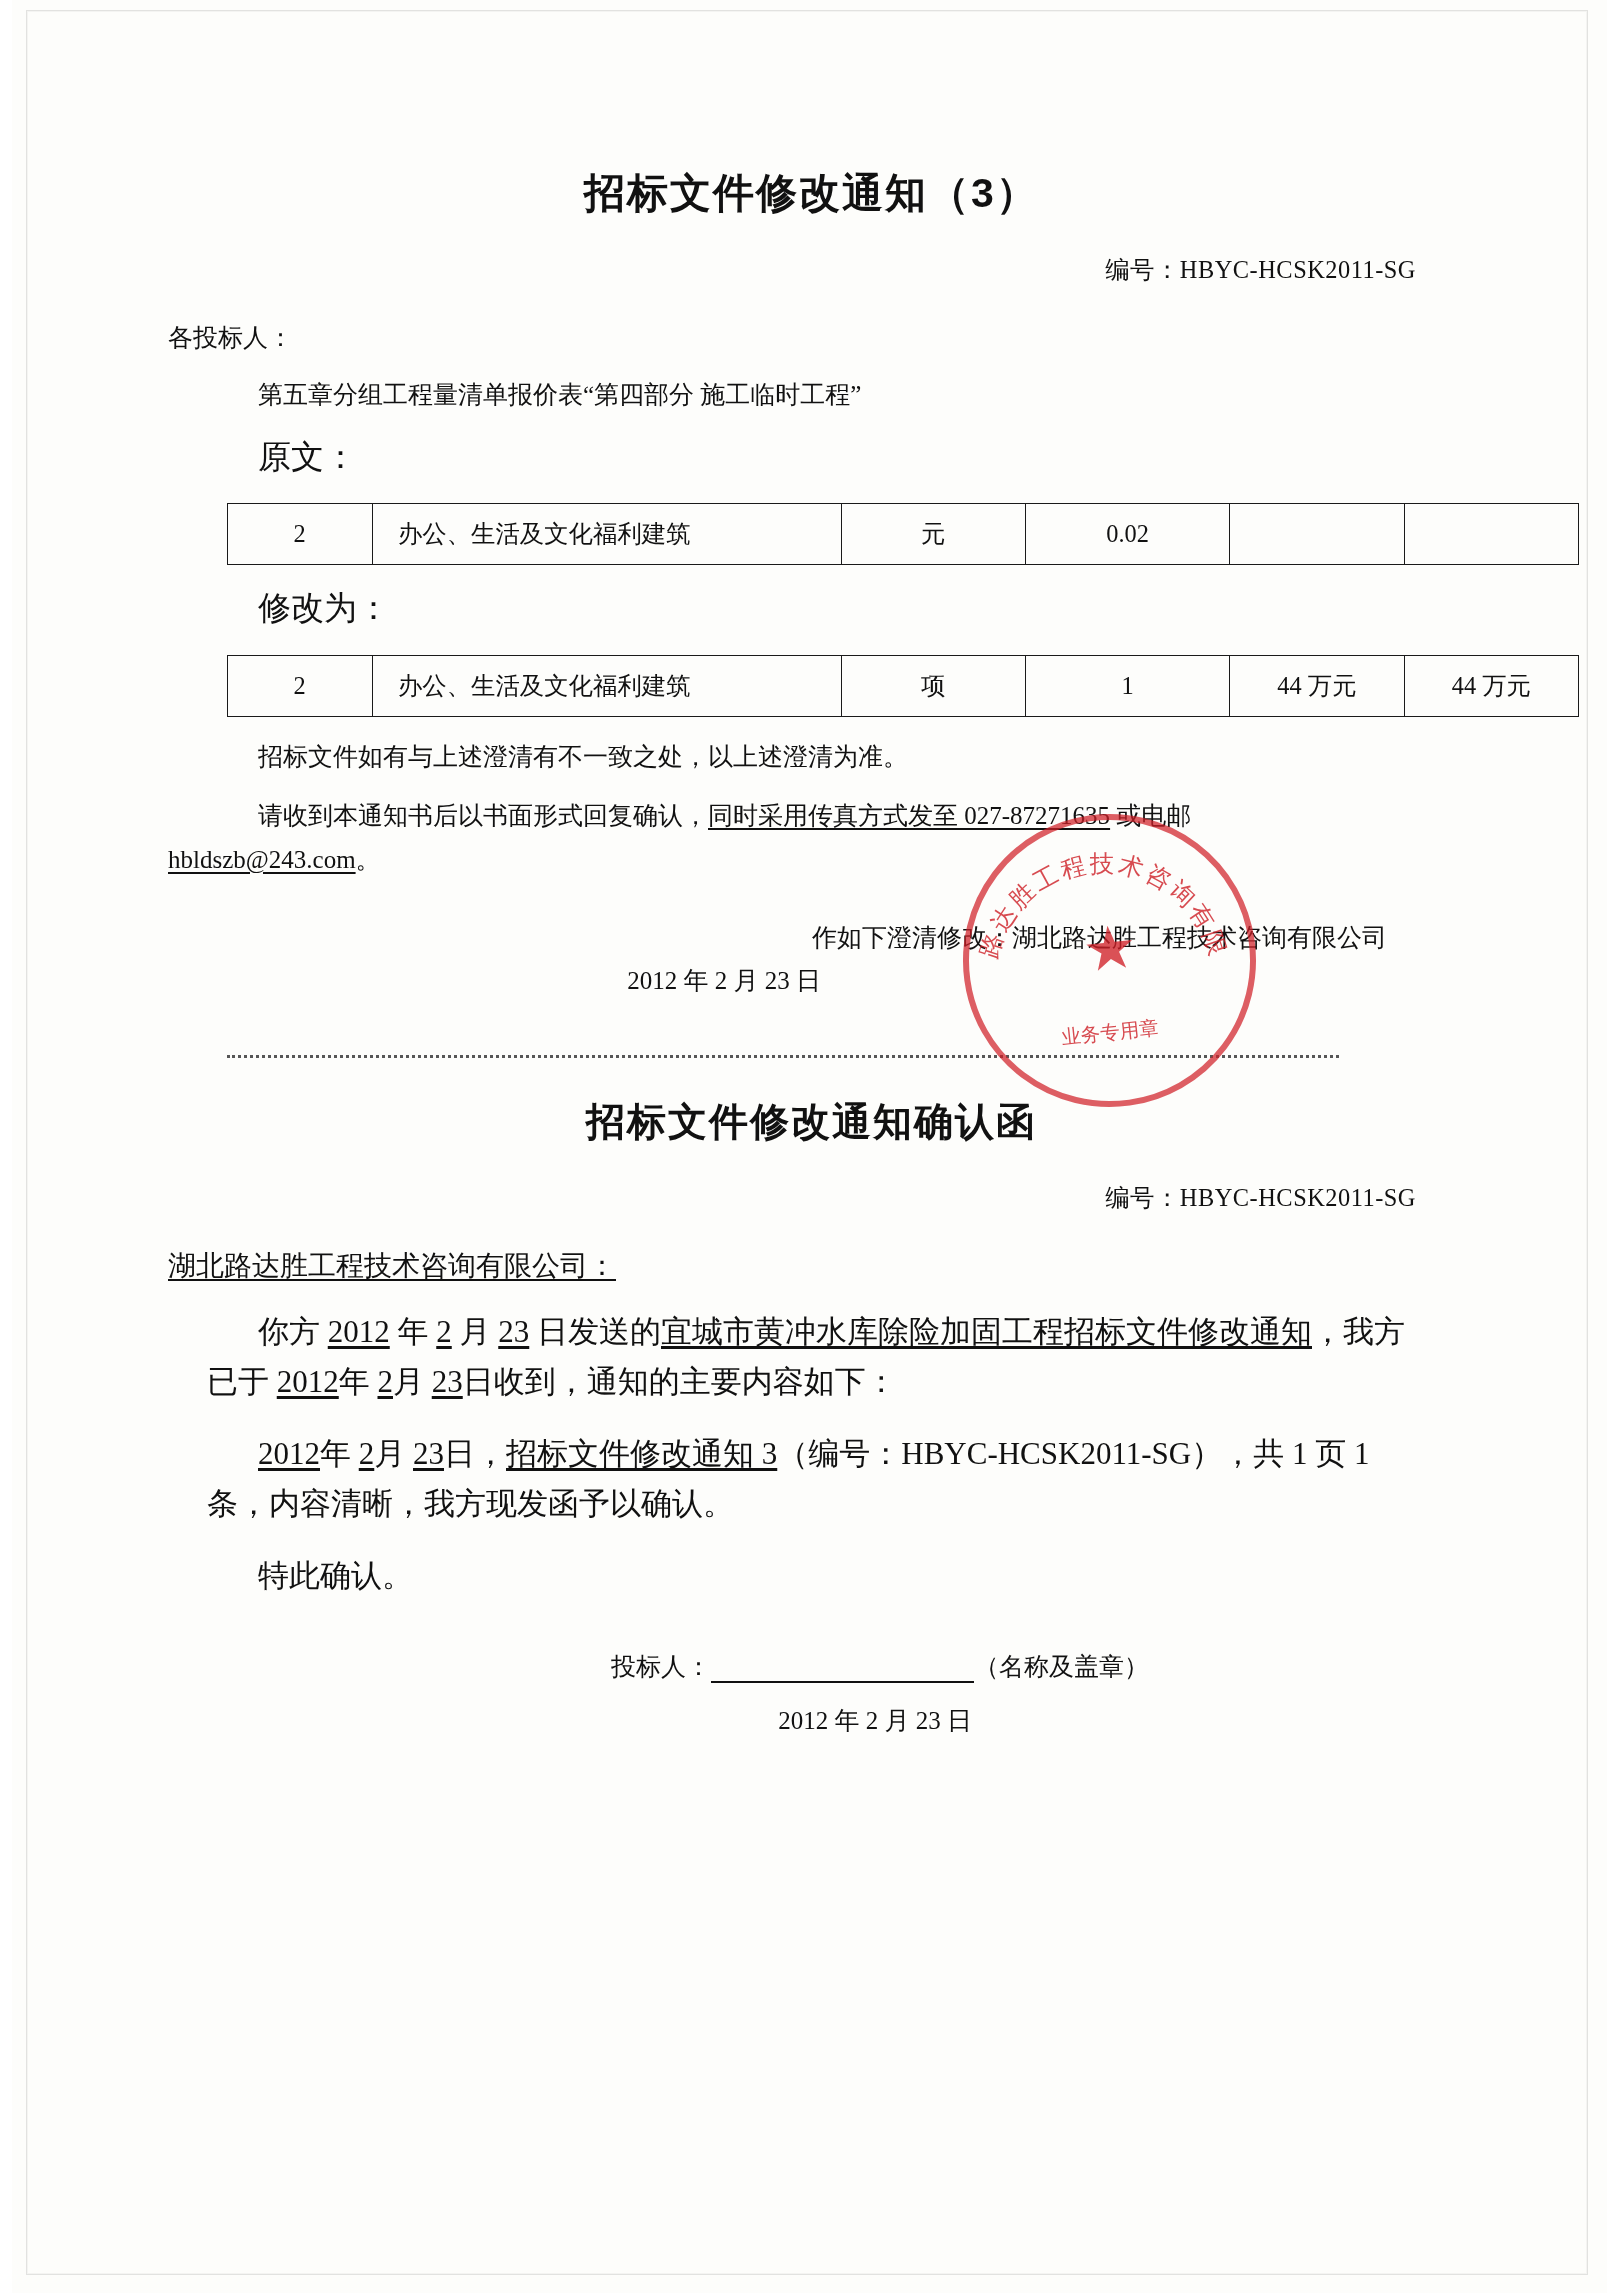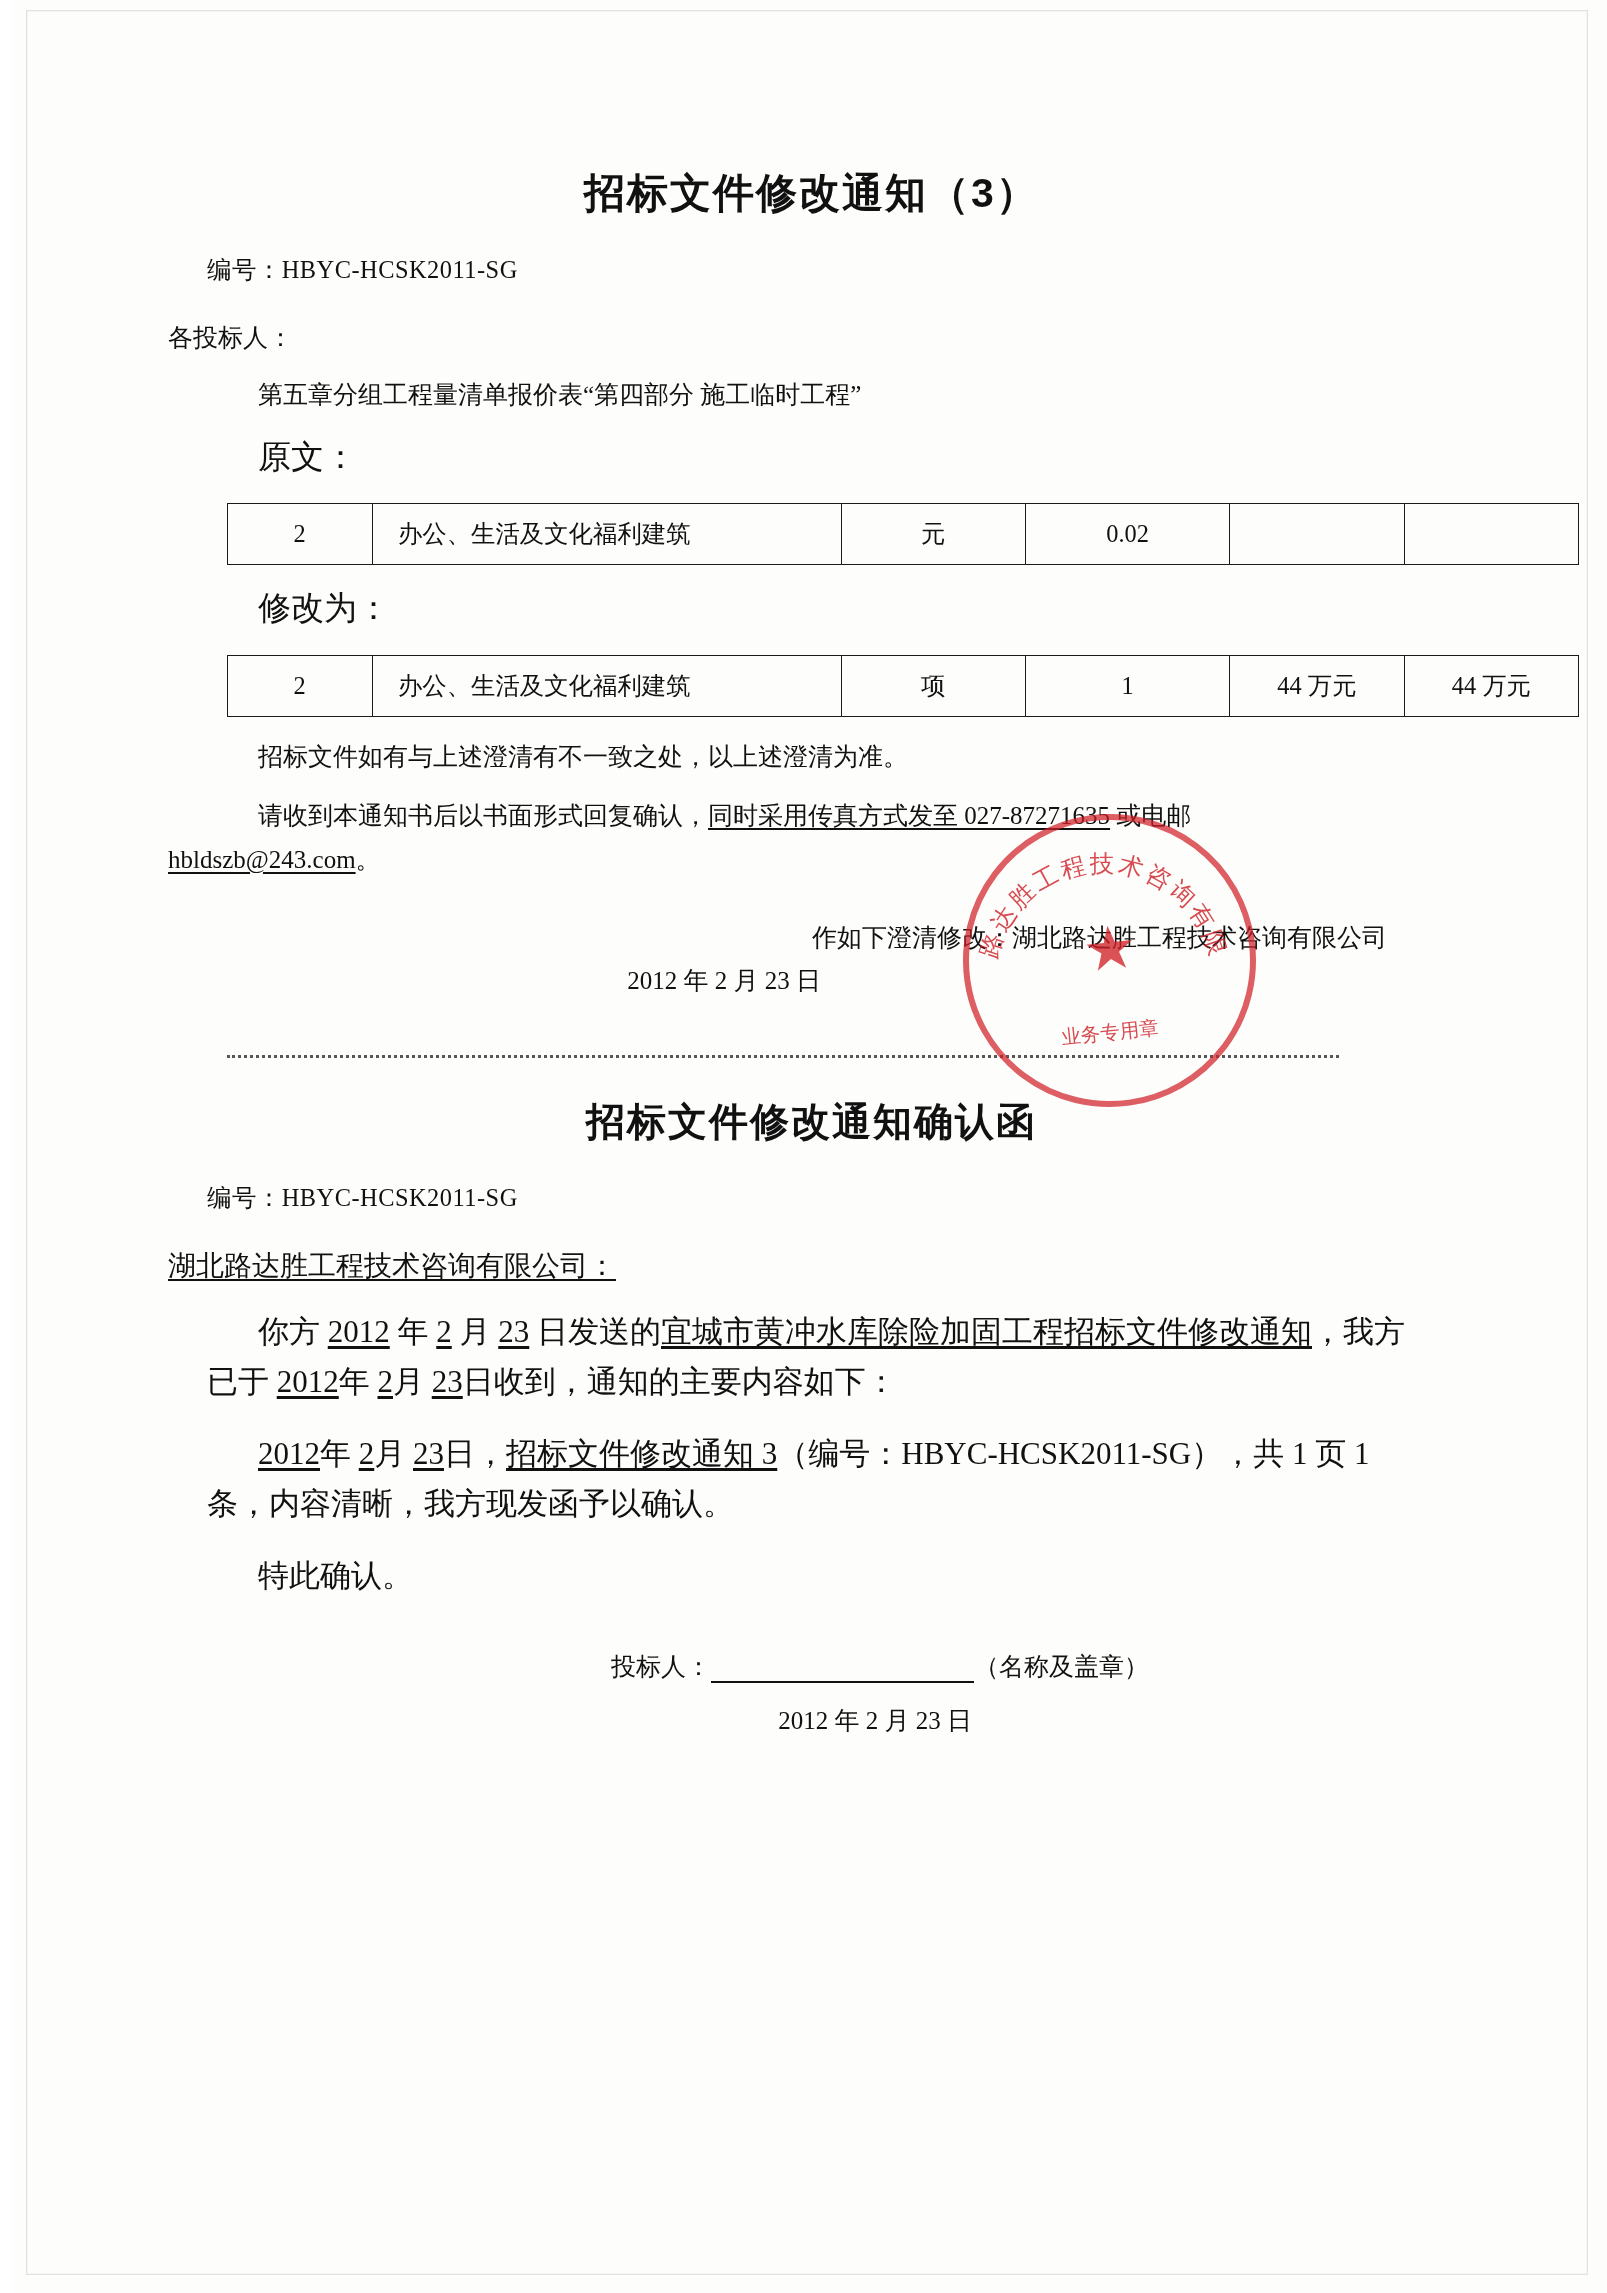--- a/index.html
+++ b/index.html
@@ -39,21 +39,21 @@
   }
   h1.doc-title {
     font-size: 41px;
     font-weight: 700;
     text-align: center;
     letter-spacing: 2px;
     margin: 0 0 0 0;
     font-family: "Liberation Sans", "DejaVu Sans", sans-serif;
   }
   .doc-number {
-    text-align: left;
+    text-align: right;
     font-size: 24.4px;
     margin-top: 33px;
     letter-spacing: 0.5px;
   }
   .salutation {
     font-size: 25px;
     margin-top: 35px;
     margin-left: -39px;
   }
   .para {

